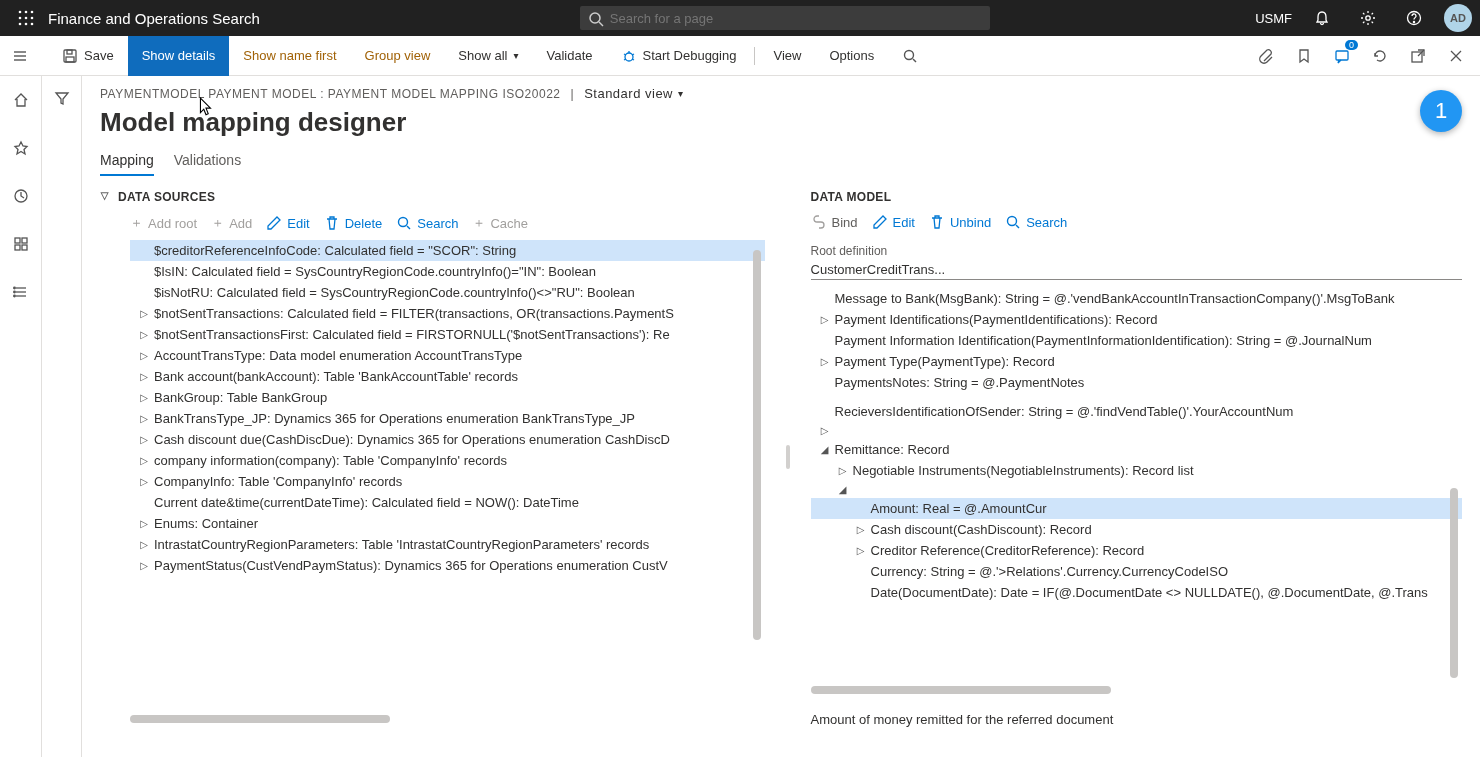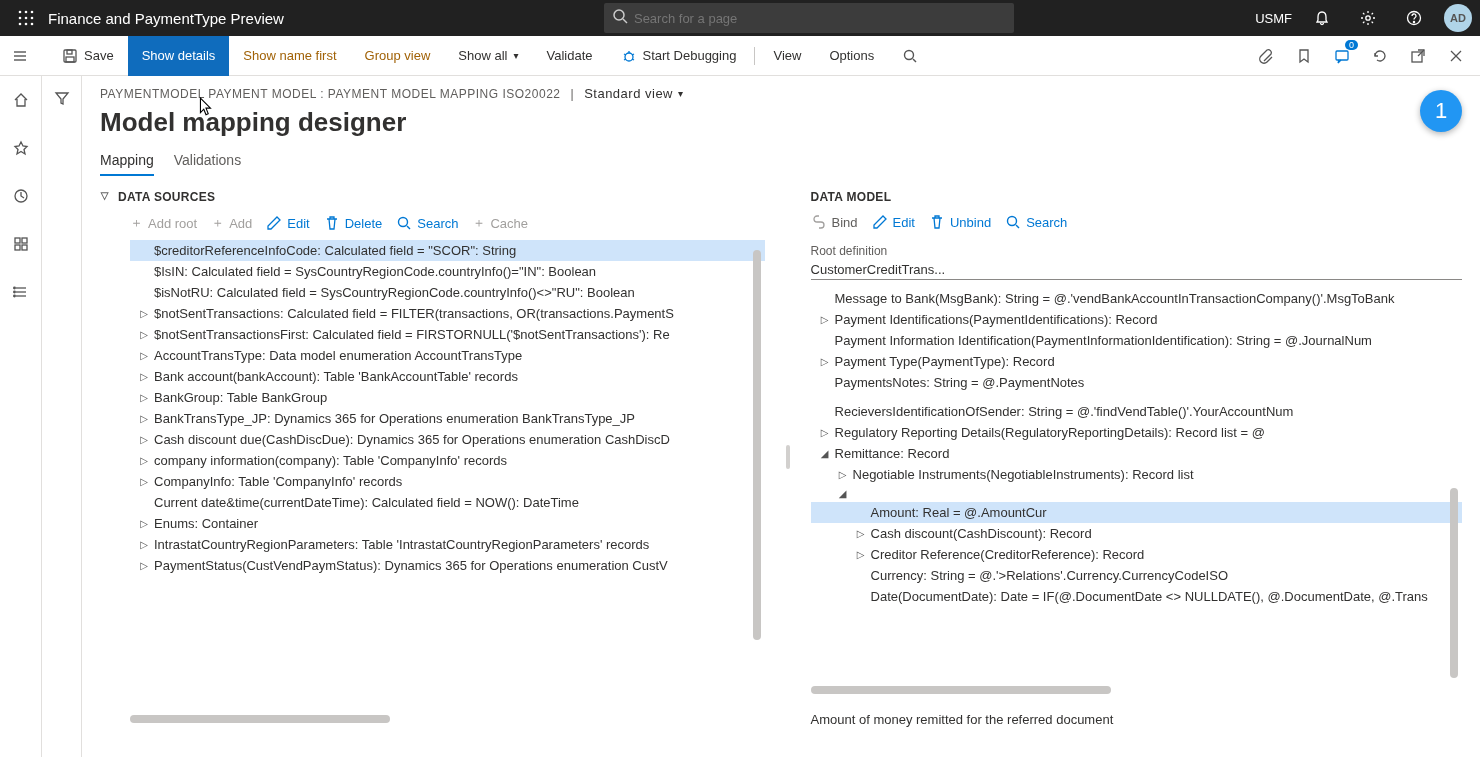--- a/index.html
+++ b/index.html
@@ -2,21 +2,21 @@
 <html><head>
 <meta charset="utf-8">
 <style>
   * { box-sizing: border-box; margin: 0; padding: 0; }
   body { font-family: "Segoe UI", sans-serif; font-size: 13px; color: #323130; background: #fff; overflow: hidden; }
   
   .topbar { background: #212121; color: #fff; height: 36px; display: flex; align-items: center; padding: 0 8px; }
   .topbar .apps { width: 36px; height: 36px; display: flex; align-items: center; justify-content: center; cursor: pointer; }
   .topbar .title { font-size: 15px; margin-left: 4px; }
   .topbar .search-wrap { flex: 0 0 auto; margin-left: 320px; }
-  .topbar .search { width: 410px; height: 30px; background: #3c3c3c; border: none; border-radius: 2px; color: #ccc; padding: 0 10px 0 30px; font-size: 13px; }
+  .topbar .search { width: 410px; height: 24px; background: #3c3c3c; border: none; border-radius: 2px; color: #ccc; padding: 0 10px 0 30px; font-size: 13px; }
   .topbar .search-wrap { position: relative; }
   .topbar .search-icon-pos { position: absolute; left: 8px; top: 5px; color: #ccc; }
   .topbar .right { margin-left: auto; display: flex; align-items: center; gap: 14px; }
   .topbar .right .txt { font-size: 13px; }
   .topbar .right .icon-btn { width: 32px; height: 32px; display: flex; align-items: center; justify-content: center; cursor: pointer; }
   .avatar { width: 28px; height: 28px; border-radius: 50%; background: #b0d4e8; color: #555; font-size: 11px; display: flex; align-items: center; justify-content: center; font-weight: 600; }
 
   .cmdbar { height: 40px; border-bottom: 1px solid #e1dfdd; display: flex; align-items: center; padding: 0 0 0 48px; gap: 0; position: relative; }
   .cmdbar .hamburger { position:absolute; left:4px; top:6px; width:32px; height:28px; display:flex; align-items:center; justify-content:center; color:#555; cursor:pointer; }
   .cmd { padding: 0 14px; height: 40px; display: inline-flex; align-items: center; gap: 6px; color: #323130; cursor: pointer; font-size: 13px; }
@@ -87,21 +87,21 @@
         <circle cx="8" cy="2" r="1.3"></circle>
         <circle cx="14" cy="2" r="1.3"></circle>
         <circle cx="2" cy="8" r="1.3"></circle>
         <circle cx="8" cy="8" r="1.3"></circle>
         <circle cx="14" cy="8" r="1.3"></circle>
         <circle cx="2" cy="14" r="1.3"></circle>
         <circle cx="8" cy="14" r="1.3"></circle>
         <circle cx="14" cy="14" r="1.3"></circle>
       </svg>
   </div>
-  <div class="title">Finance and PaymentType Preview</div>
+  <div class="title">Finance and Operations Search</div>
   <div class="search-wrap">
     <span class="search-icon-pos">
       <svg class="icon" viewBox="0 0 16 16" fill="none" stroke="#ccc" stroke-width="1.5">
           <circle cx="7" cy="7" r="5"></circle>
           <line x1="11" y1="11" x2="15" y2="15"></line>
         </svg>
     </span>
     <input class="search" placeholder="Search for a page" style="">
   </div>
   <div class="right">
@@ -463,21 +463,20 @@
             <div class="node l1" style="padding-left: 8px;">
               <span class="tog"></span>
               <span>PaymentsNotes: String = @.PaymentNotes</span>
             </div>
             <div class="node l1" style="padding-left: 8px; margin-top: 8px;">
               <span class="tog"></span>
               <span>RecieversIdentificationOfSender: String = @.'findVendTable()'.YourAccountNum</span>
             </div>
             <div class="node l1" style="padding-left: 8px;">
               <span class="tog">▷</span>
-              <span>Regulatory Reporting Details(RegulatoryReportingDetails): Record list = @</span>
             </div>
             <div class="node l1" style="padding-left: 8px;">
               <span class="tog">◢</span>
               <span>Remittance: Record</span>
             </div>
             <div class="node l2" style="padding-left: 26px;">
               <span class="tog">▷</span>
               <span>Negotiable Instruments(NegotiableInstruments): Record list</span>
             </div>
             <div class="node l2" style="padding-left: 26px;">

